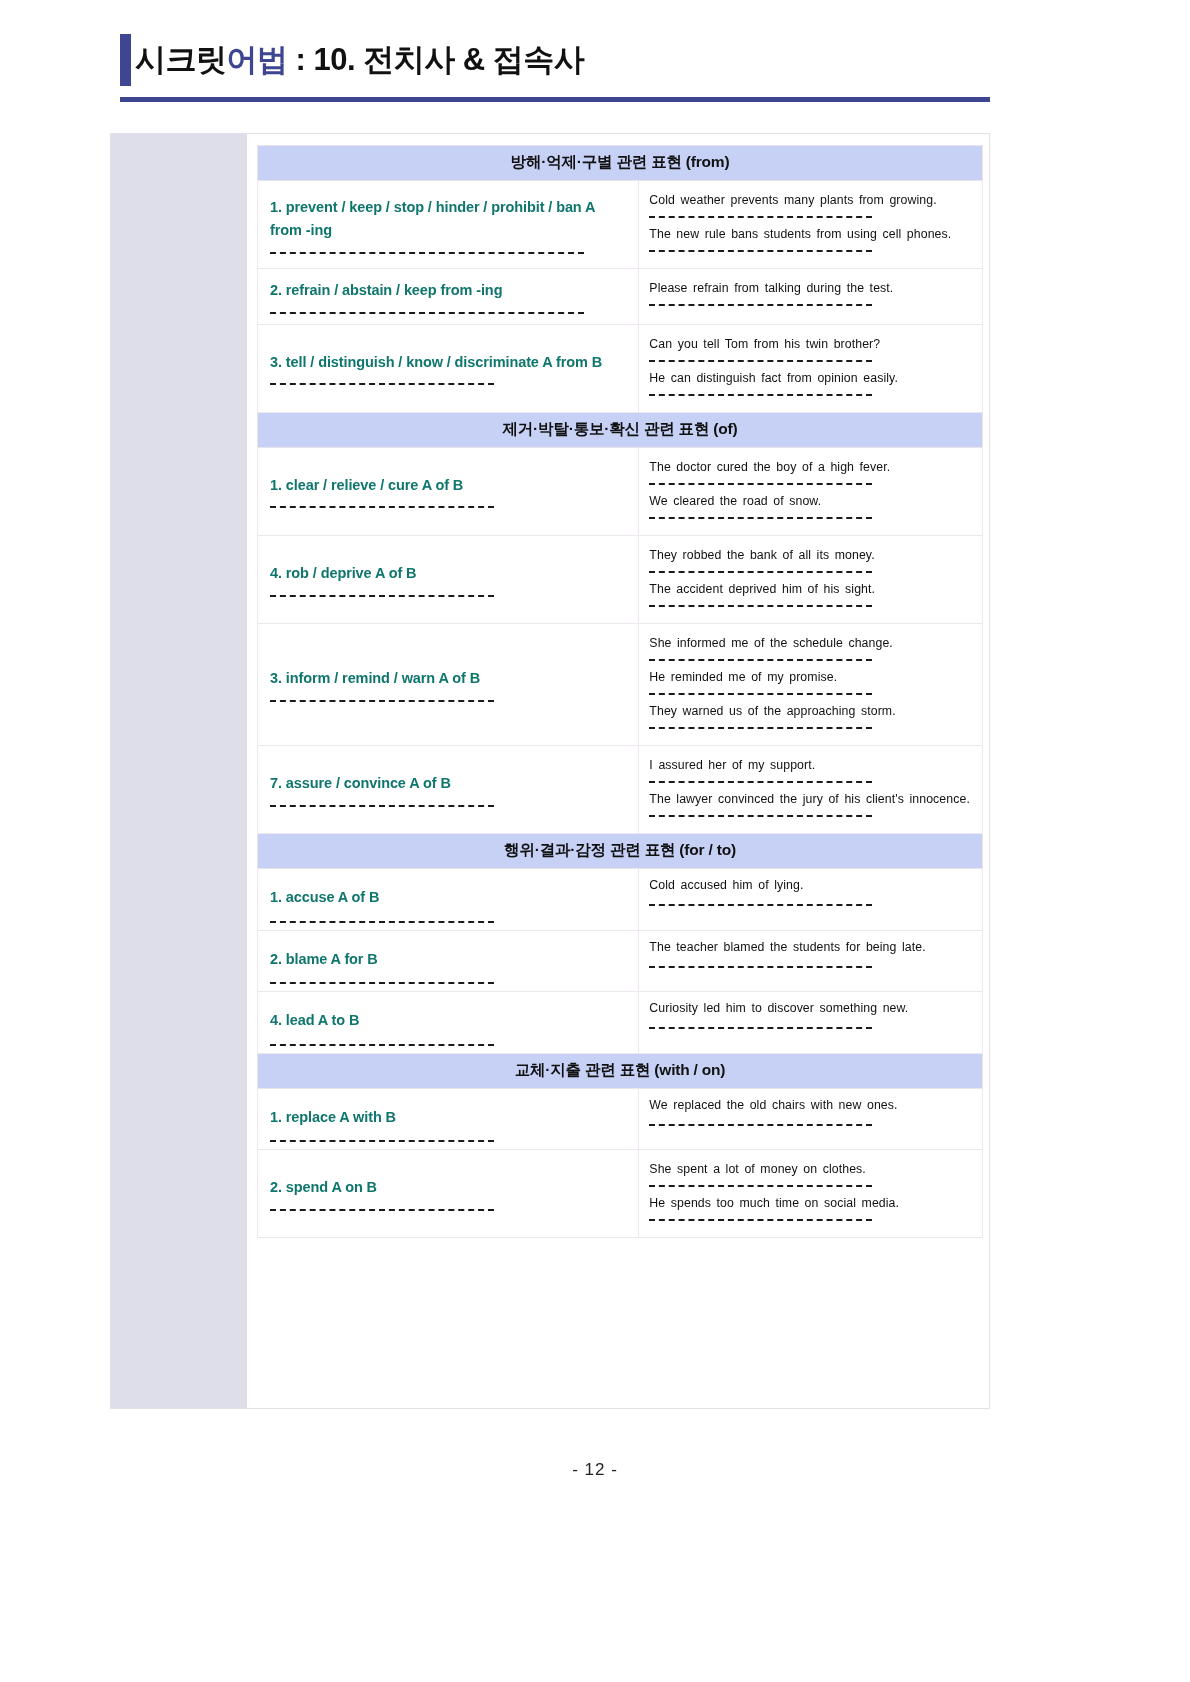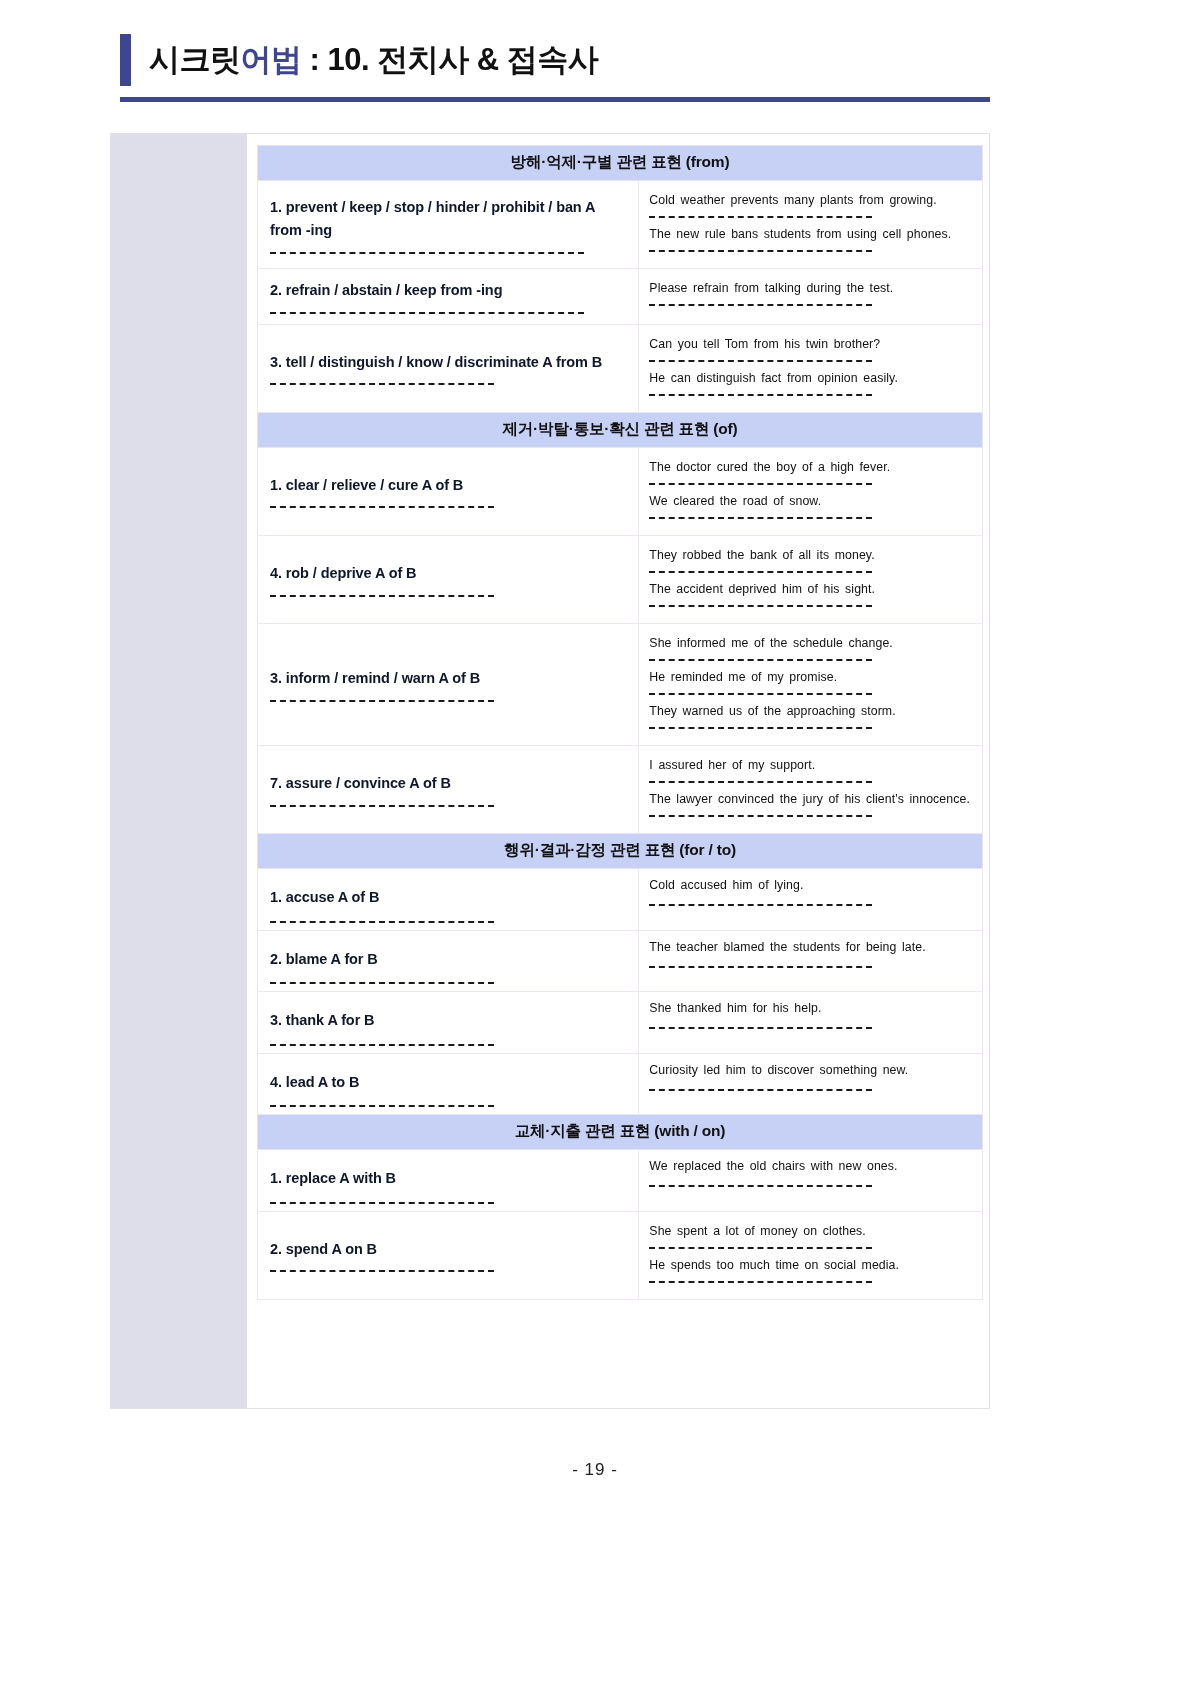--- a/index.html
+++ b/index.html
@@ -16,21 +16,21 @@
   
   .title-area {
     position: absolute;
     left: 120px;
     top: 34px;
     width: 870px;
   }
   .title-row {
     display: flex;
     align-items: center;
-    gap: 18px;
+    gap: 4px;
     height: 52px;
   }
   .title-bar {
     width: 11px;
     height: 52px;
     background: #3f4691;
     flex: 0 0 auto;
   }
   .title-text {
     font-size: 31px;
@@ -101,21 +101,21 @@
   .gtable td.cell-r {
     padding: 10px 10px 9px 10px;
     vertical-align: top;
   }
 
   .term {
     font-size: 14.5px;
     font-weight: bold;
     line-height: 1.62;
     letter-spacing: -0.1px;
-    color: #0f172a;
+    color: #0f766e;
   }
   .blank {
     margin-top: 9px;
     border-bottom: 2.4px dashed #1a1a1a;
     height: 1px;
   }
   .blank.w-long  { width: 88%; }
   .blank.w-mid   { width: 63%; }
 
   .ex {
@@ -279,30 +279,20 @@
               <div class="term">2. blame A for B</div>
               <div class="blank w-mid"></div>
             </td>
             <td class="cell-r">
               <div class="ex">The teacher blamed the students for being late.</div>
               <div class="ex-blank"></div>
             </td>
           </tr>
           <tr class="compact">
             <td class="cell-l">
-              <div class="term">3. thank A for B</div>
-              <div class="blank w-mid"></div>
-            </td>
-            <td class="cell-r">
-              <div class="ex">She thanked him for his help.</div>
-              <div class="ex-blank"></div>
-            </td>
-          </tr>
-          <tr class="compact">
-            <td class="cell-l">
               <div class="term">4. lead A to B</div>
               <div class="blank w-mid"></div>
             </td>
             <td class="cell-r">
               <div class="ex">Curiosity led him to discover something new.</div>
               <div class="ex-blank"></div>
             </td>
           </tr>
           <tr class="section-head">
             <td colspan="2">교체·지출 관련 표현 (with / on)</td>
@@ -327,13 +317,13 @@
               <div class="ex-blank"></div>
               <div class="ex">He spends too much time on social media.</div>
               <div class="ex-blank"></div>
             </td>
           </tr>
         </tbody>
     </table>
   </div>
 </div>
 
-<div class="footer">- 19 -</div>
+<div class="footer">- 12 -</div>
 
 </body></html>

